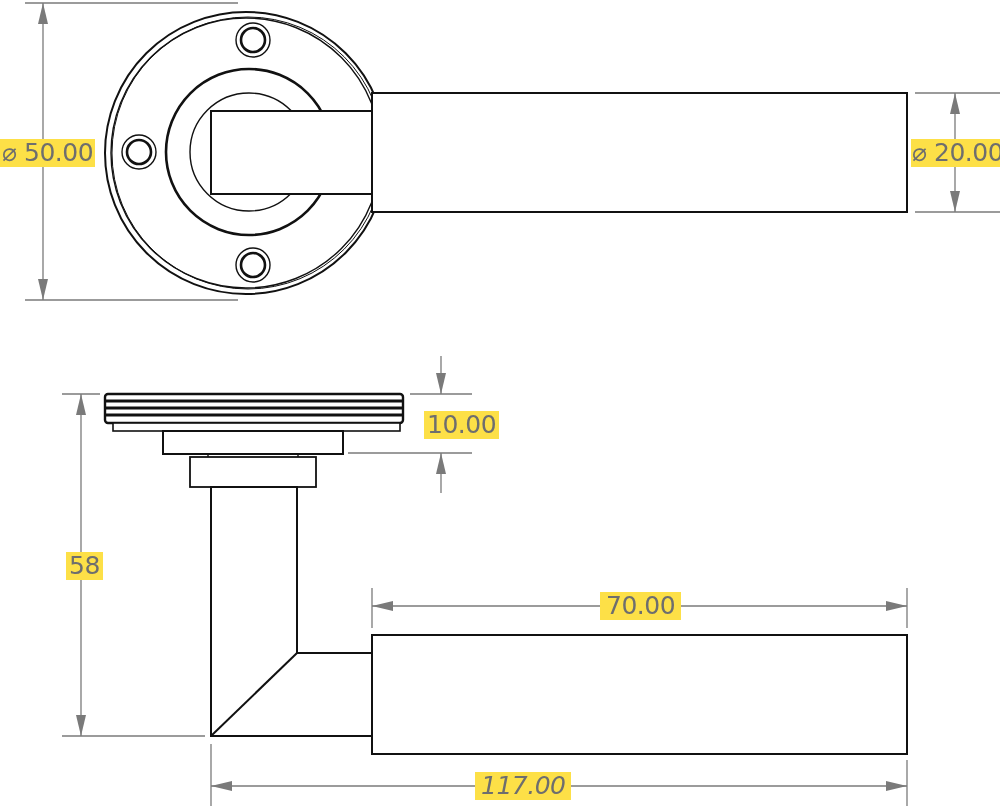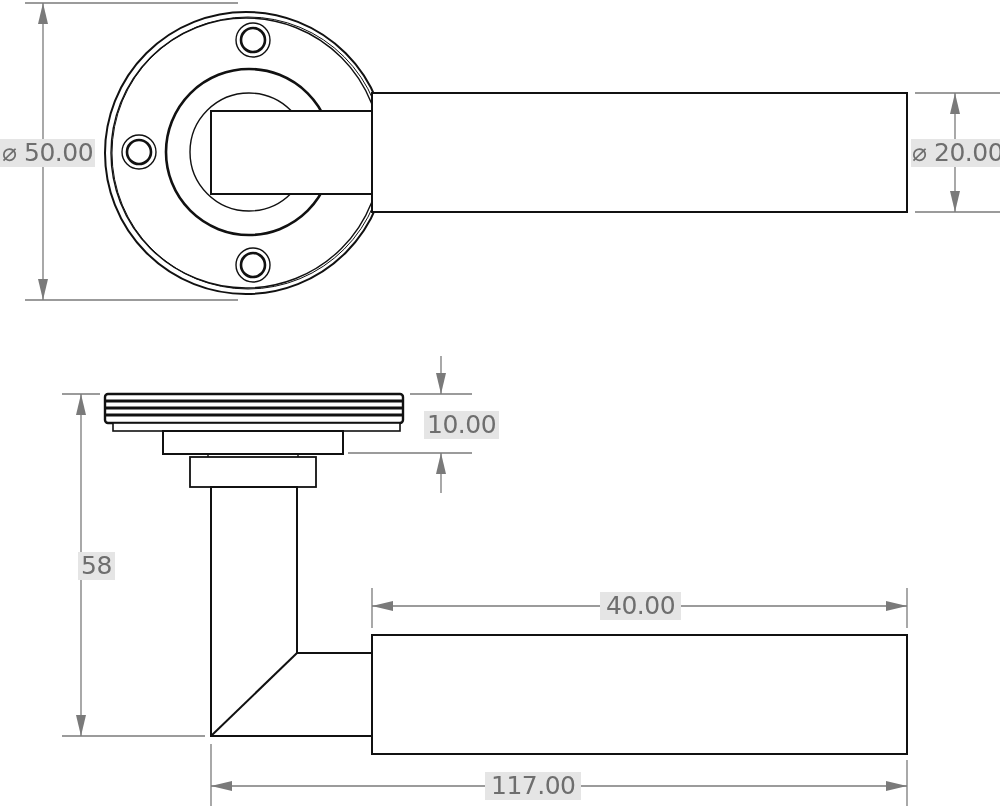--- a/index.html
+++ b/index.html
@@ -6,21 +6,21 @@
   body { width: 1000px; height: 806px; position: relative; overflow: hidden; font-family: "Liberation Sans", sans-serif; }
   svg { position: absolute; left: 0; top: 0; }
   .part { fill: #ffffff; stroke: #111111; stroke-width: 2; }
   .part-thin { fill: none; stroke: #111111; stroke-width: 1.4; }
   .part-line { stroke: #111111; stroke-width: 2; fill: none; }
   .dim { stroke: #7a7a7a; stroke-width: 1.3; fill: none; }
   .arrow { fill: #7a7a7a; stroke: none; }
   .dim-label {
     position: absolute; color: #6e6e6e; font-size: 25px; font-weight: normal;
     font-family: "DejaVu Sans", sans-serif; letter-spacing: -0.5px;
-    background: #e5e5e5; line-height: 28px; white-space: nowrap; padding: 0 3px;
+    background: #fde047; line-height: 28px; white-space: nowrap; padding: 0 3px;
   }
 </style>
 </head>
 <body>
 
 <svg width="1000" height="806" viewBox="0 0 1000 806" xmlns="http://www.w3.org/2000/svg">
   <defs></defs>
 
   <g>
 
@@ -115,15 +115,15 @@
     <line class="dim" x1="907" y1="760" x2="907" y2="806"></line>
     <line class="dim" x1="211" y1="786" x2="907" y2="786"></line>
     <polygon class="arrow" points="211,786 232,781 232,791"></polygon>
     <polygon class="arrow" points="907,786 886,781 886,791"></polygon>
   </g>
 </svg>
 
 <div class="dim-label" style="left:0px; top:139px; padding:0 2px;">⌀ 50.00</div>
 <div class="dim-label" style="left:911px; top:139px; padding:0 1px;">⌀ 20.00</div>
 <div class="dim-label" style="left:424px; top:411px;">10.00</div>
-<div class="dim-label" style="left:66px; top:552px;margin-left:12px;">58</div>
-<div class="dim-label" style="left:600px; top:592px; padding:0 6px;">40.00</div>
-<div class="dim-label" style="left:485px; top:772px; padding:0 6px;">117.00</div>
+<div class="dim-label" style="left:66px; top:552px;">58</div>
+<div class="dim-label" style="left:600px; top:592px; padding:0 6px;">70.00</div>
+<div class="dim-label" style="left:475px; top:772px; padding:0 6px;font-style:italic;">117.00</div>
 
 </body></html>

